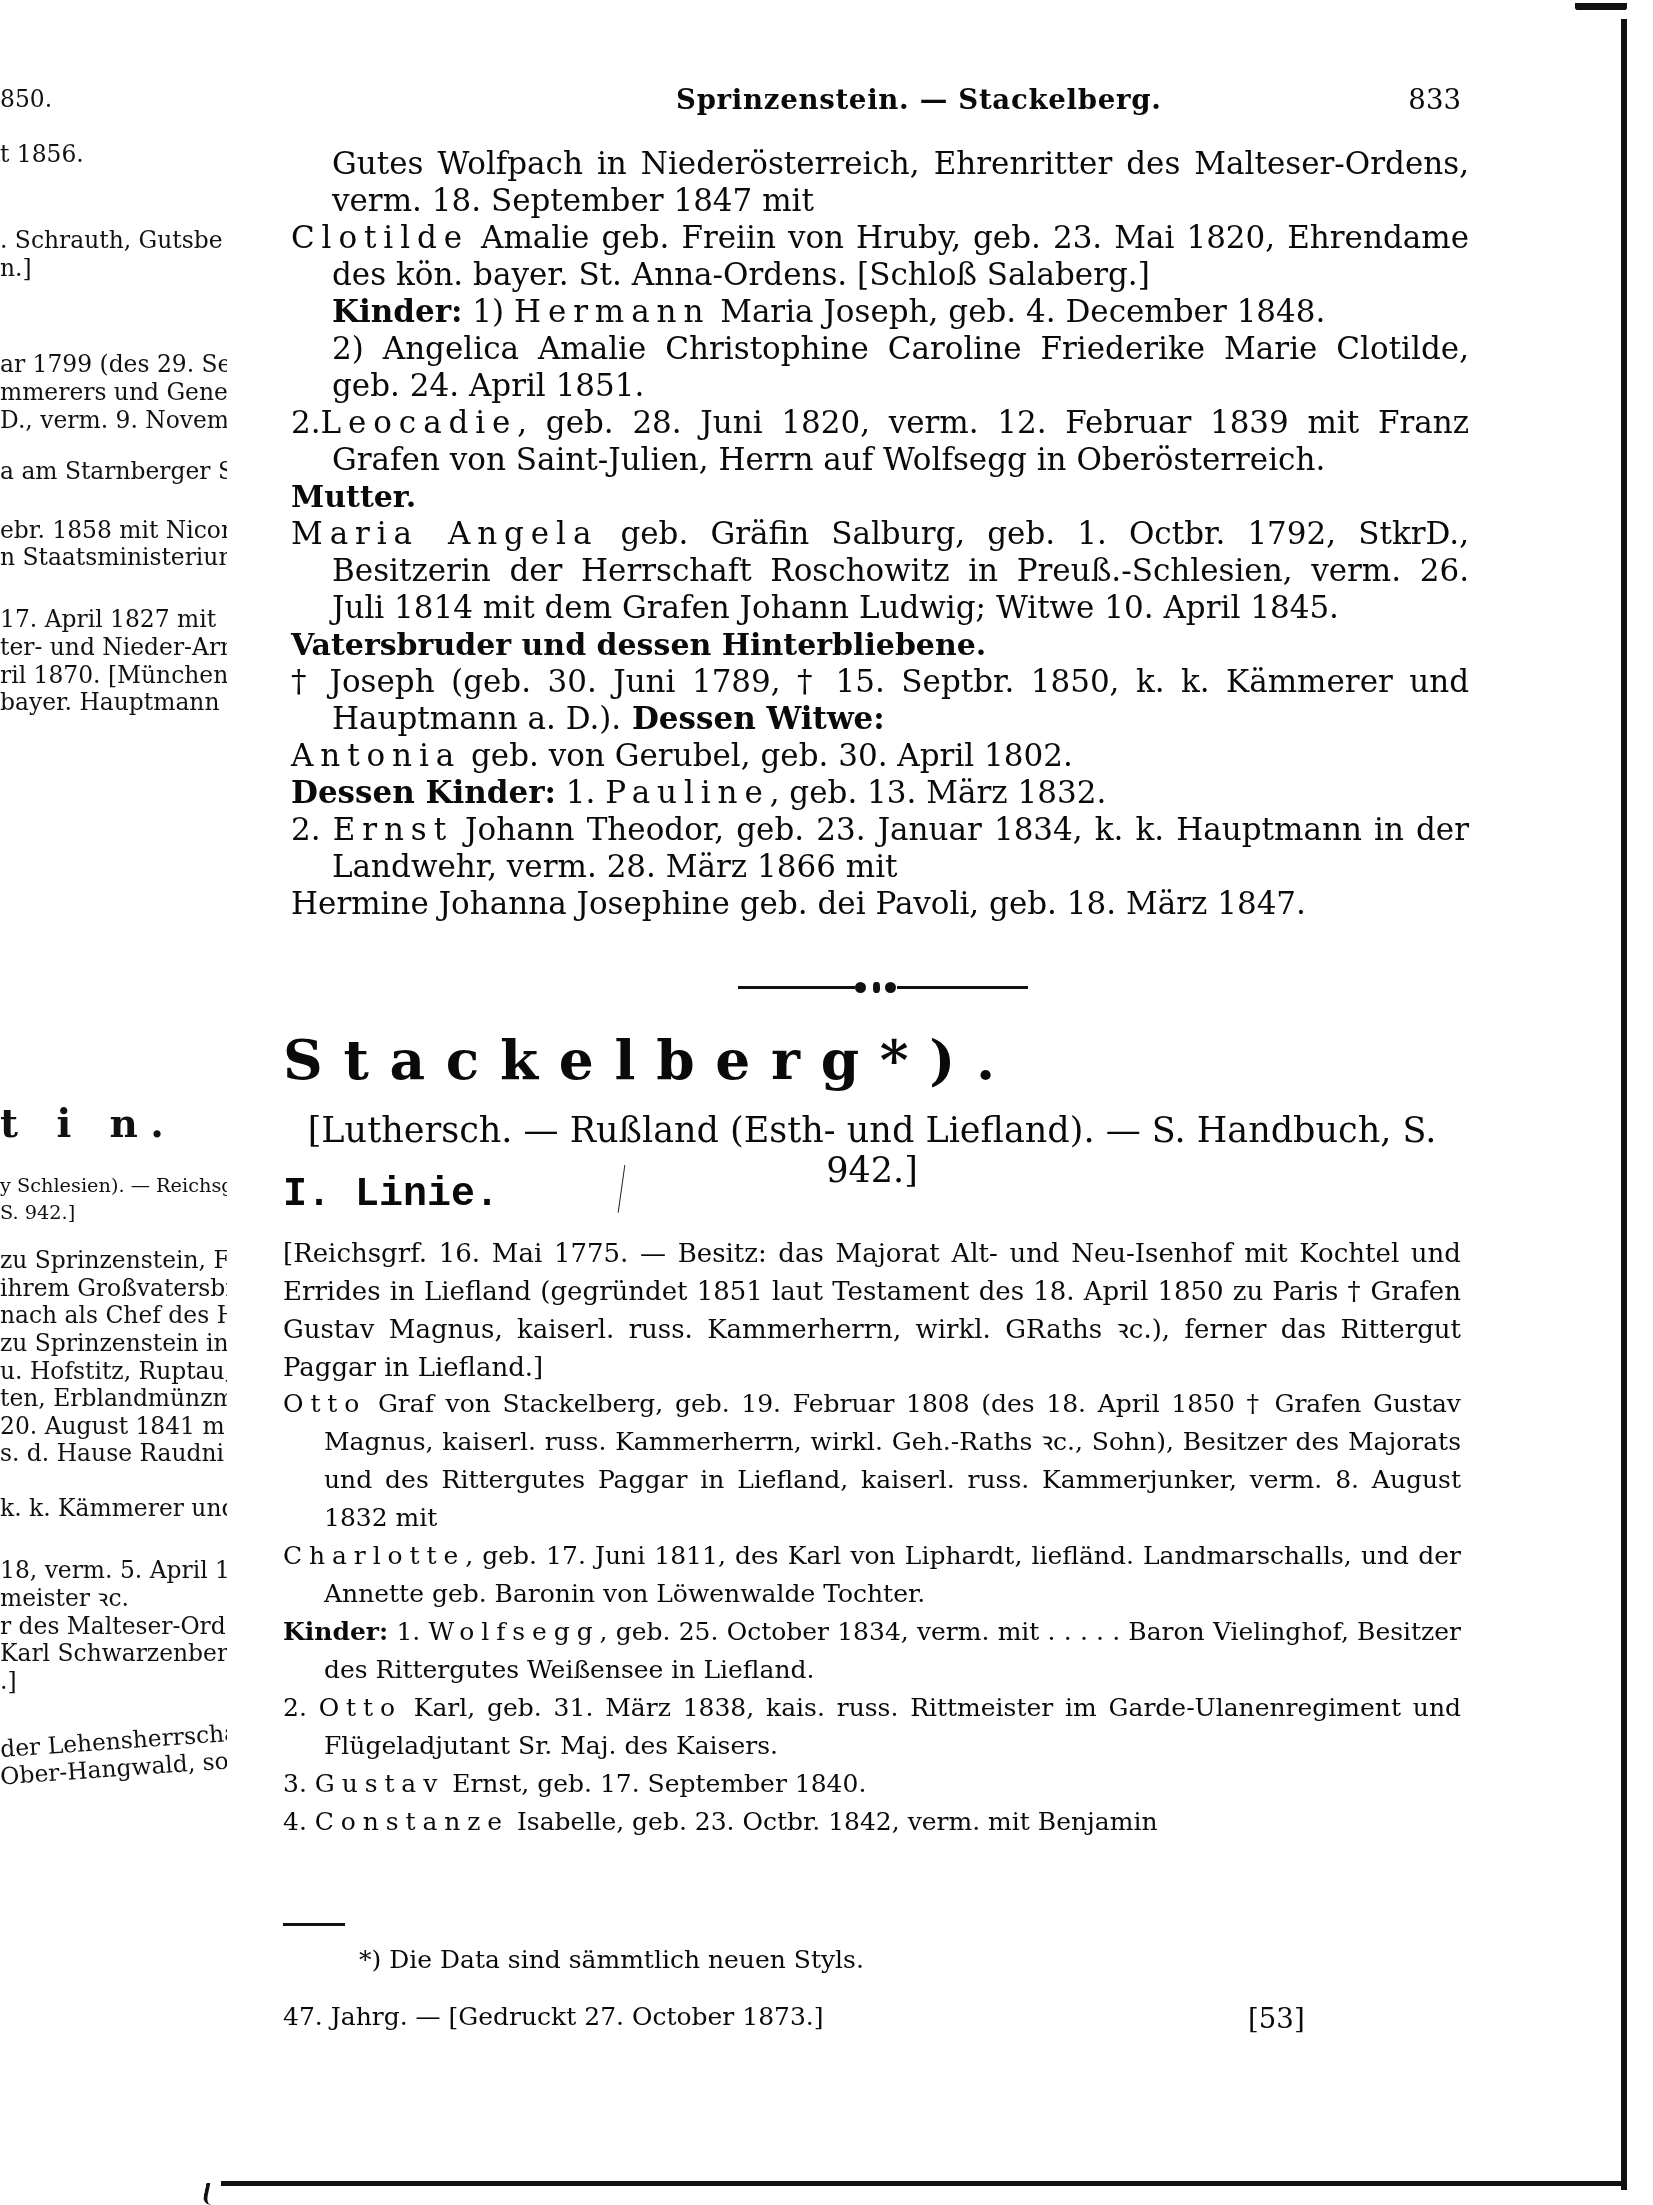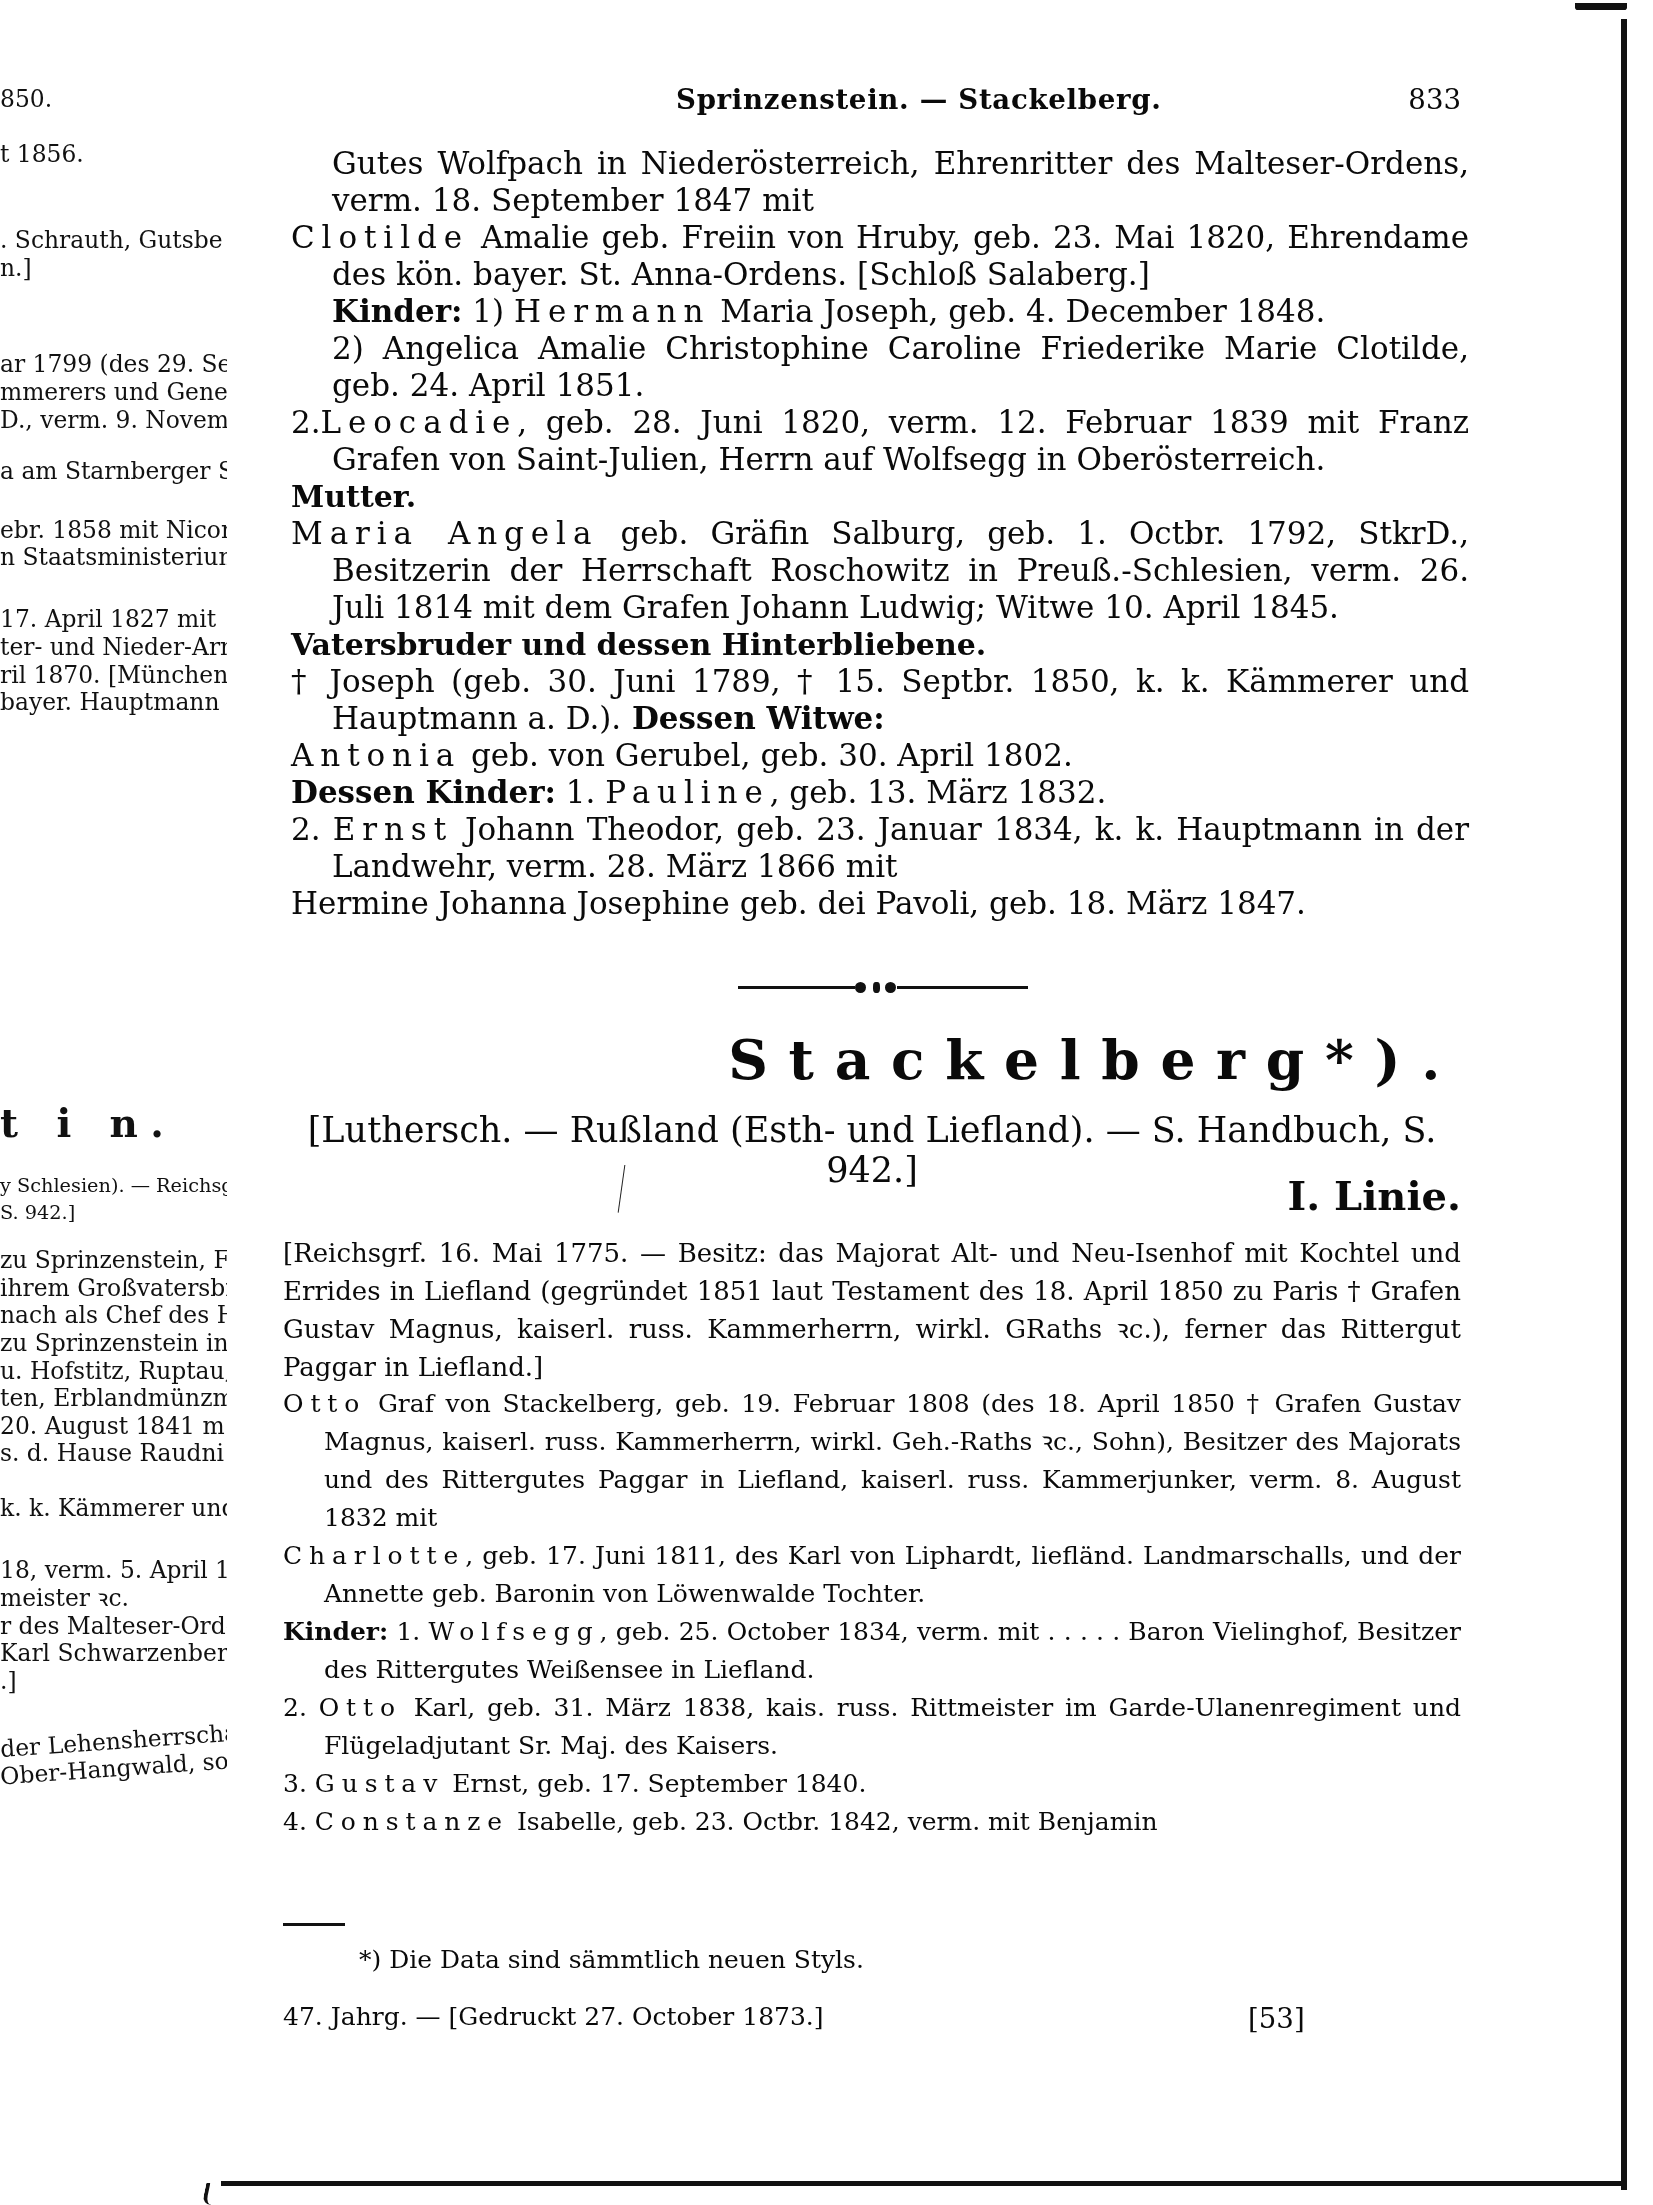--- a/index.html
+++ b/index.html
@@ -29,23 +29,23 @@
   .p.hang { padding-left:41px; text-indent:-41px; }
   .p.hang2 { padding-left:41px; }
   .sp { letter-spacing:6.9px; }
   .b { font-weight:bold; }
   .heading-sm { font-weight:bold; text-align:left; font-size:30px; }
 
   .ornament { position:absolute; top:979px; left:455px; width:289px; height:16.5px; }
   .ornament .line { position:absolute; top:6.9px; height:2.8px; background:#111; }
   .ornament .dot { position:absolute; top:2.8px; width:11px; height:11px; border-radius:50%; background:#111; }
 
-  .family-title { position:absolute; top:1027px; left:0; width:1178px; text-align:right; font-size:55px; font-weight:bold; letter-spacing:20.7px; }
+  .family-title { position:absolute; top:1027px; left:0; width:1178px; text-align:left; font-size:55px; font-weight:bold; letter-spacing:20.7px; }
   .family-sub { position:absolute; top:1110px; left:0; width:1178px; text-align:center; font-size:35px; }
-  .linie { position:absolute; top:1172px; left:0; width:1178px; text-align:right; font-size:40px; font-weight:bold; }
+  .linie { position:absolute; top:1172px; left:0; width:1178px; text-align:left; font-size:40px; font-weight:bold;font-family:Liberation Mono, monospace; }
   .linie-mark { position:absolute; top:1165px; left:338px; width:2.8px; height:48px; border-left:1.4px solid #222; transform:rotate(8deg); }
 
   .smalltext { position:absolute; top:1234px; left:0; width:1178px; font-size:26px; line-height:38px; }
   .text2 { position:absolute; top:1385px; left:0; width:1178px; font-size:25px; line-height:38px; }
 
   .foot-rule { position:absolute; top:1923px; left:0; width:62px; height:2.8px; background:#111; }
   .footnote { position:absolute; top:1945px; left:76px; font-size:25px; }
   .imprint { position:absolute; top:2002px; left:0; font-size:25px; }
   .sig { position:absolute; top:2002px; left:965px; font-size:27.6px; }
 </style>

